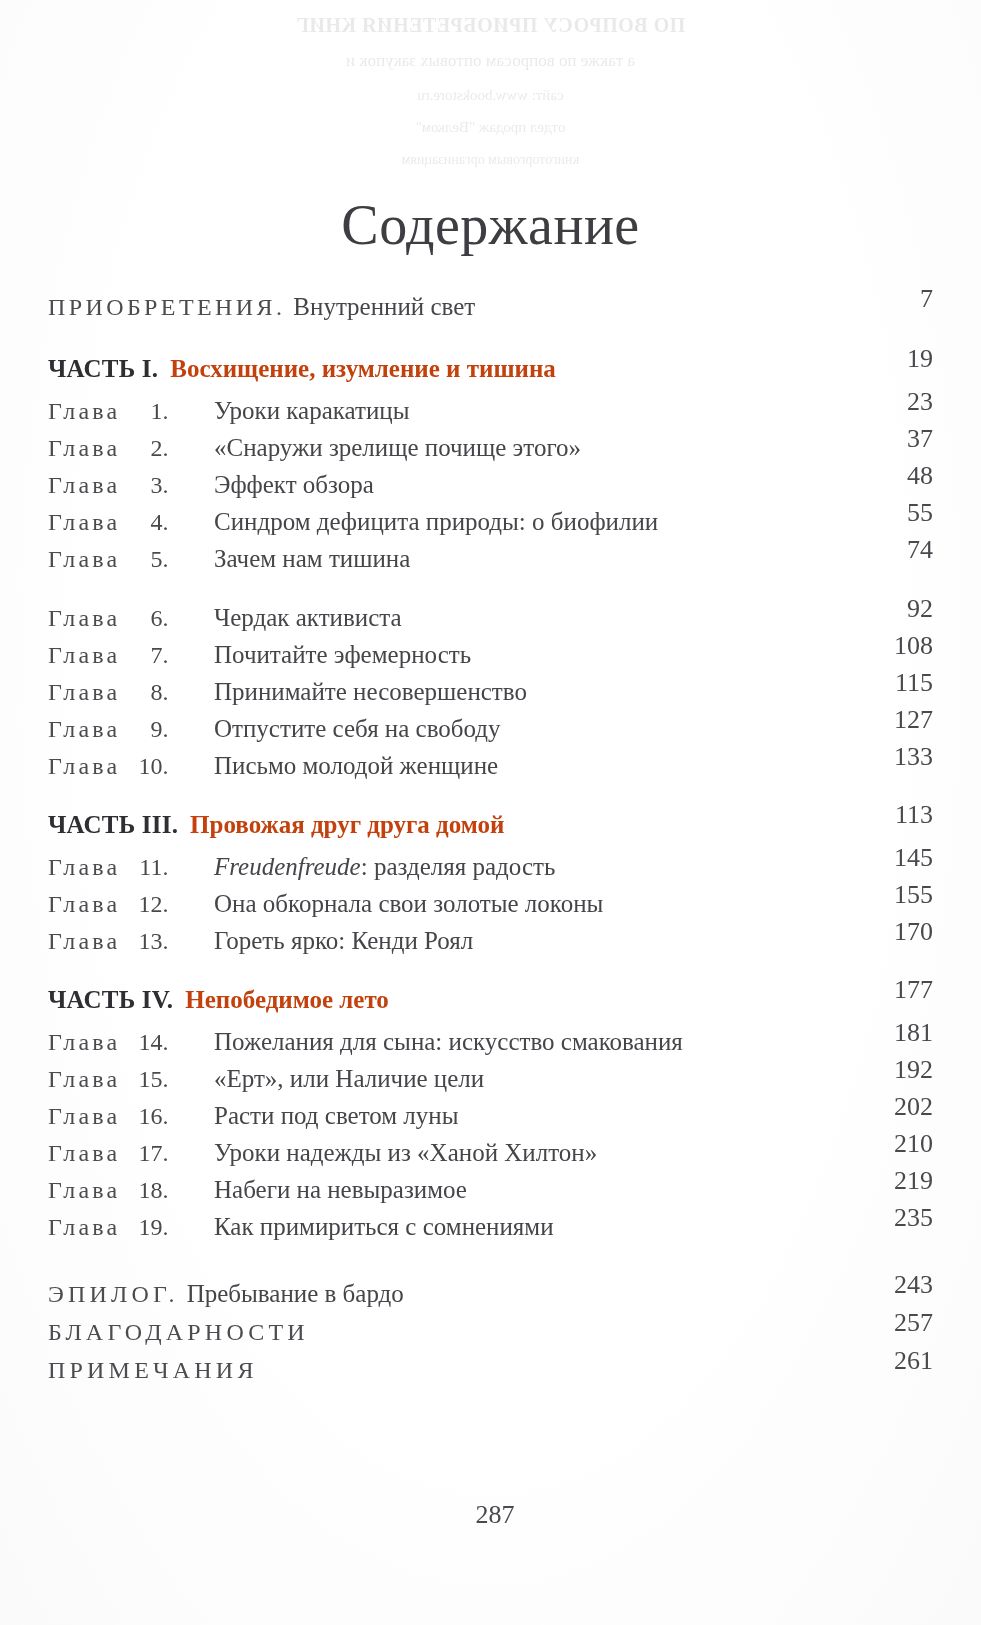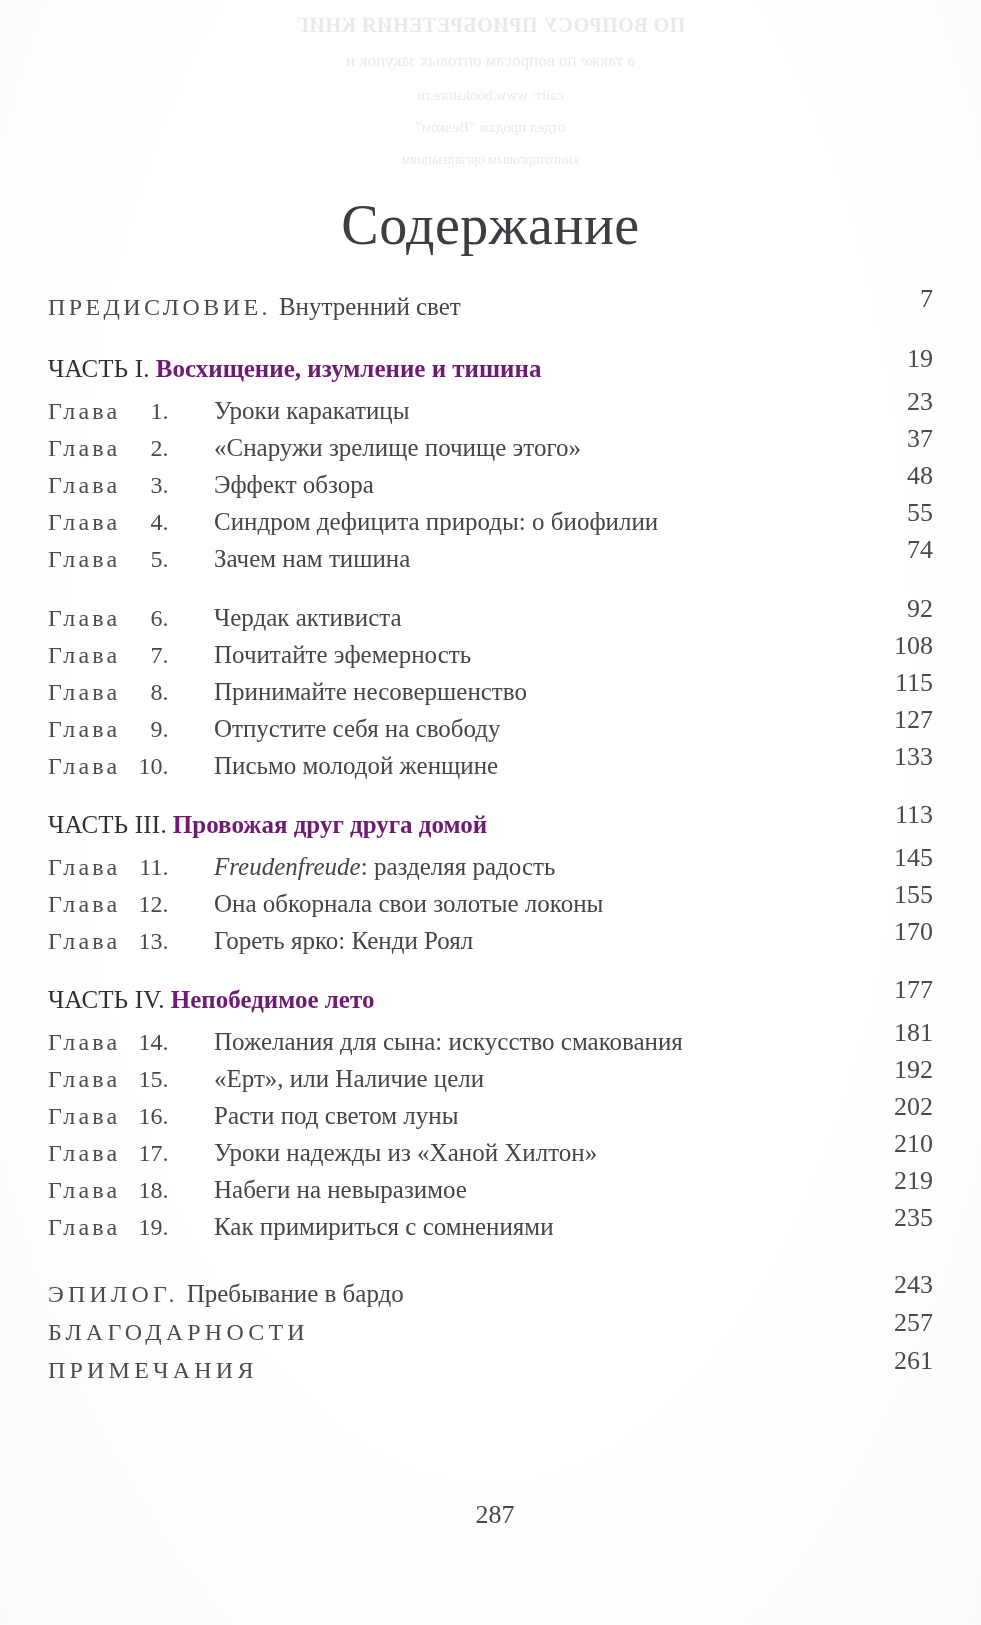--- a/index.html
+++ b/index.html
@@ -98,41 +98,41 @@
     font-size: 24px;
     letter-spacing: 0;
     margin-left: 2px;
   }
 
   .lbl-front {
     letter-spacing: 3.4px;
     font-size: 24px;
   }
   .lbl-part {
-    font-weight: normal;
+    font-weight: bold;
     font-size: 25px;
     letter-spacing: 0.2px;
     color: #2f2f33;
     text-align: right;
   }
   .lbl-back {
     letter-spacing: 4.2px;
     font-size: 24px;
   }
 
   .title-txt {
     font-size: 25px;
     white-space: nowrap;
     margin-left: 8px;
     color: #45454a;
   }
   .title-txt.bold {
     font-weight: bold;
-    color: #701a75;
-    margin-left: 6px;
+    color: #c2410c;
+    margin-left: 12px;
   }
   .title-txt .ital { font-style: italic; }
 
   
   .leader {
     flex: 1 1 auto;
     position: relative;
     margin: 0 6px 0 9px;
     height: 1px;
     align-self: flex-end;
@@ -194,21 +194,21 @@
   <span class="bleed-line bleed-3">сайт: www.bookstore.ru</span>
   <span class="bleed-line bleed-4">отдел продаж "Велком"</span>
   <span class="bleed-line bleed-5">книготорговым организациям</span>
 </div>
 
 <h1 class="toc-title">Содержание</h1>
 
 <div class="toc" id="toc-list">
     <div class="row front">
       <span class="prefix">
-        <span class="lbl lbl-front">ПРЕДИСЛОВИЕ.</span>
+        <span class="lbl lbl-front">ПРИОБРЕТЕНИЯ.</span>
       </span>
       <span class="title-txt">Внутренний свет</span>
       <span class="leader"></span>
       <span class="pagenum">7</span>
     </div>
     <div class="gap-md"></div>
     <div class="row part">
       <span class="prefix">
         <span class="lbl lbl-part">ЧАСТЬ I.</span>
       </span>

